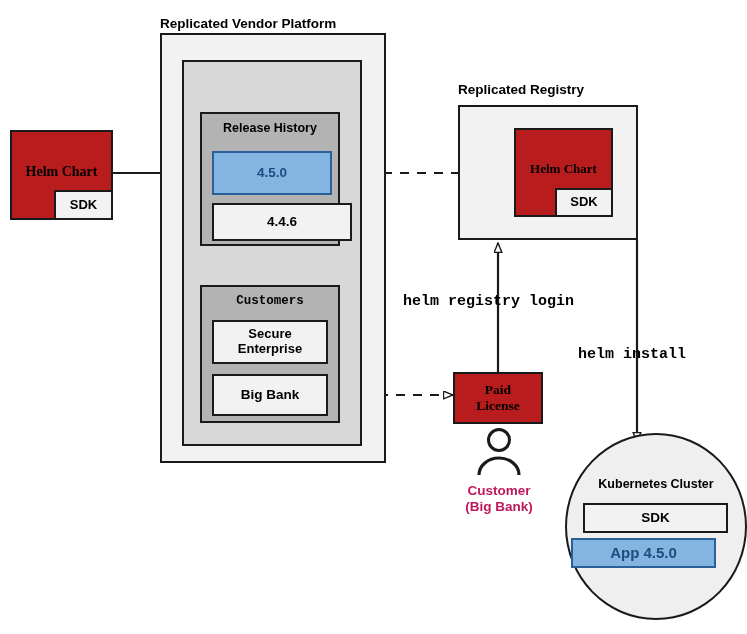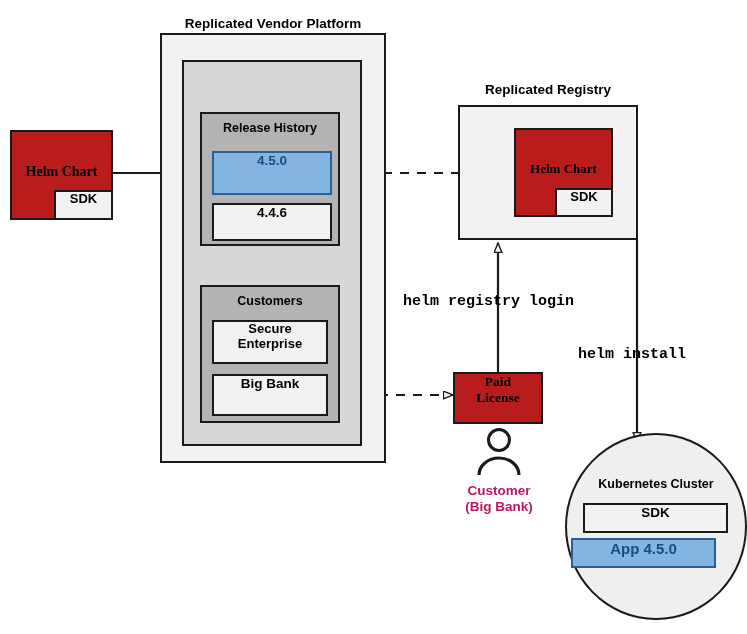--- a/index.html
+++ b/index.html
@@ -18,32 +18,32 @@
     position: absolute;
     left: 0; top: 0;
     width: 747px;
     height: 634px;
   }
   .node {
     position: absolute;
     box-sizing: border-box;
     border: 2px solid #1a1a1a;
     display: flex;
-    align-items: flex-start;
+    align-items: center;
     justify-content: center;
     text-align: center;
     font-weight: bold;
     color: #000000;
     line-height: 1.15;
   }
   .title-label {
     position: absolute;
     font-weight: bold;
     color: #000000;
-    text-align: center;
+    text-align: left;
     white-space: nowrap;
   }
   .container-title {
     position: absolute;
     left: 0;
     right: 0;
     text-align: center;
     font-weight: bold;
     color: #000000;
   }
@@ -127,26 +127,26 @@
 
   <div class="node box-mid" style="left:182px; top:60px; width:180px; height:386px;"></div>
 
   <div class="node box-inner" style="left:200px; top:112px; width:140px; height:134px;"></div>
   <div class="container-title" style="left:200px; top:121px; width:140px; font-size:12.5px;">Release History</div>
 
   <div class="node box-blue" style="left:212px; top:151px; width:120px; height:44px; font-size:13.5px; border-width:2px;">
     <span>4.5.0</span>
   </div>
 
-  <div class="node box-white" style="left:212px; top:203px; width:120px; height:38px; font-size:13.5px;">
+  <div class="node box-white" style="left:212px; top:203px; width:140px; height:38px; font-size:13.5px;">
     <span>4.4.6</span>
   </div>
 
   <div class="node box-inner" style="left:200px; top:285px; width:140px; height:138px;"></div>
-  <div class="container-title" style="left:200px; top:294px; width:140px; font-size:12.5px;">Customers</div>
+  <div class="container-title" style="left:200px; top:294px; width:140px; font-size:12.5px;font-family:Liberation Mono, monospace;">Customers</div>
 
   <div class="node box-white" style="left:212px; top:374px; width:116px; height:42px; font-size:13.5px;">
     <span>Big Bank</span>
   </div>
 
   <div class="node box-white" style="left:212px; top:320px; width:116px; height:44px; font-size:13px; white-space:pre-line;">
     <span style="white-space:pre-line;">Secure
 Enterprise</span>
   </div>
 

